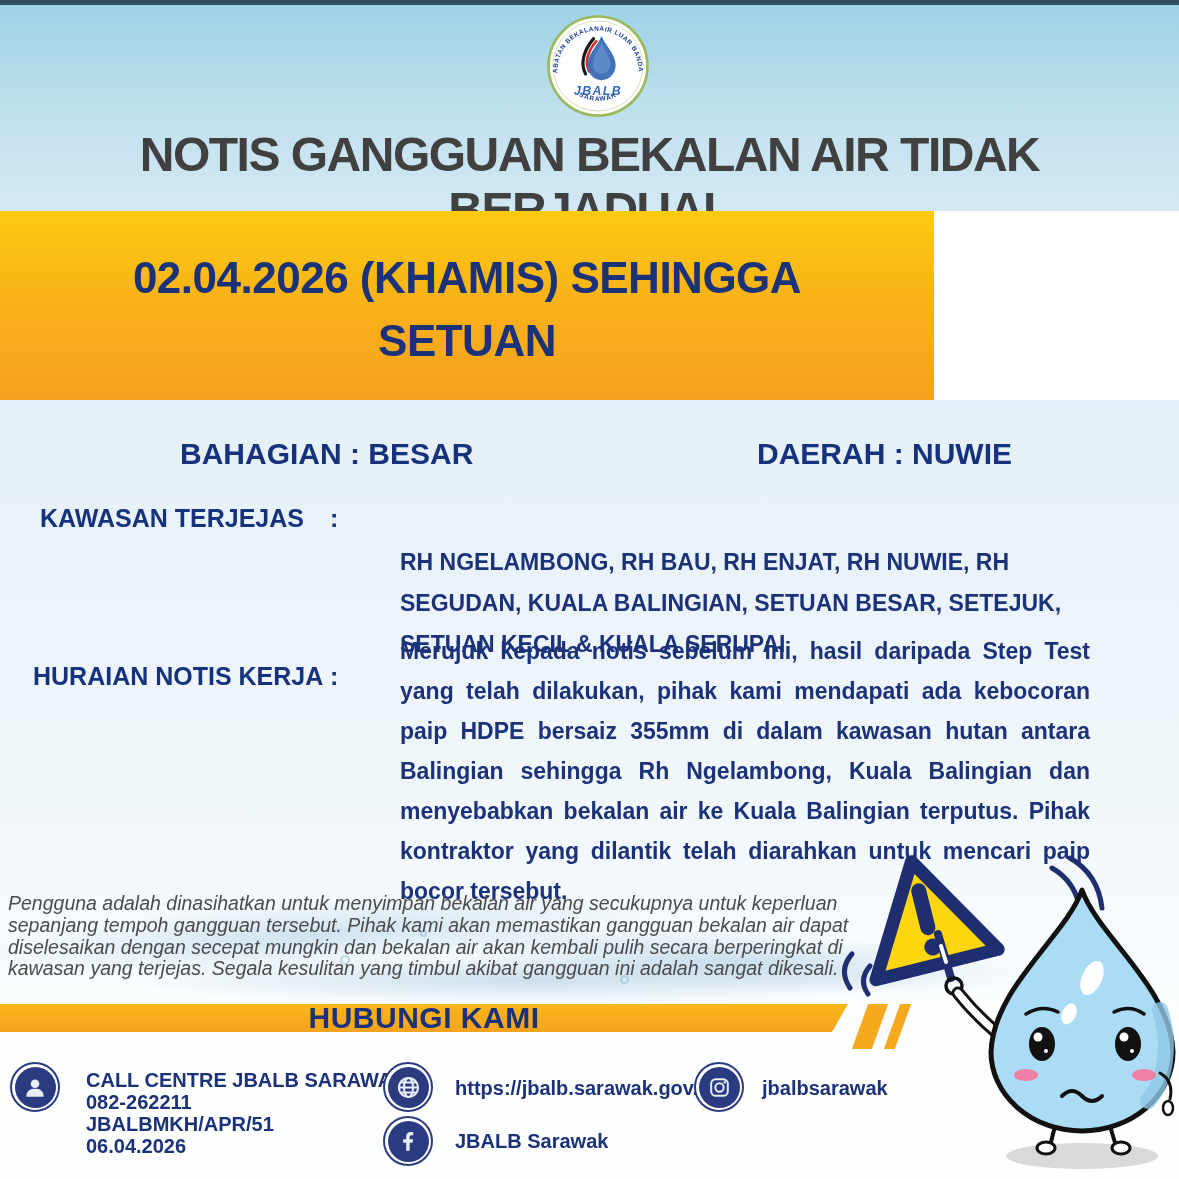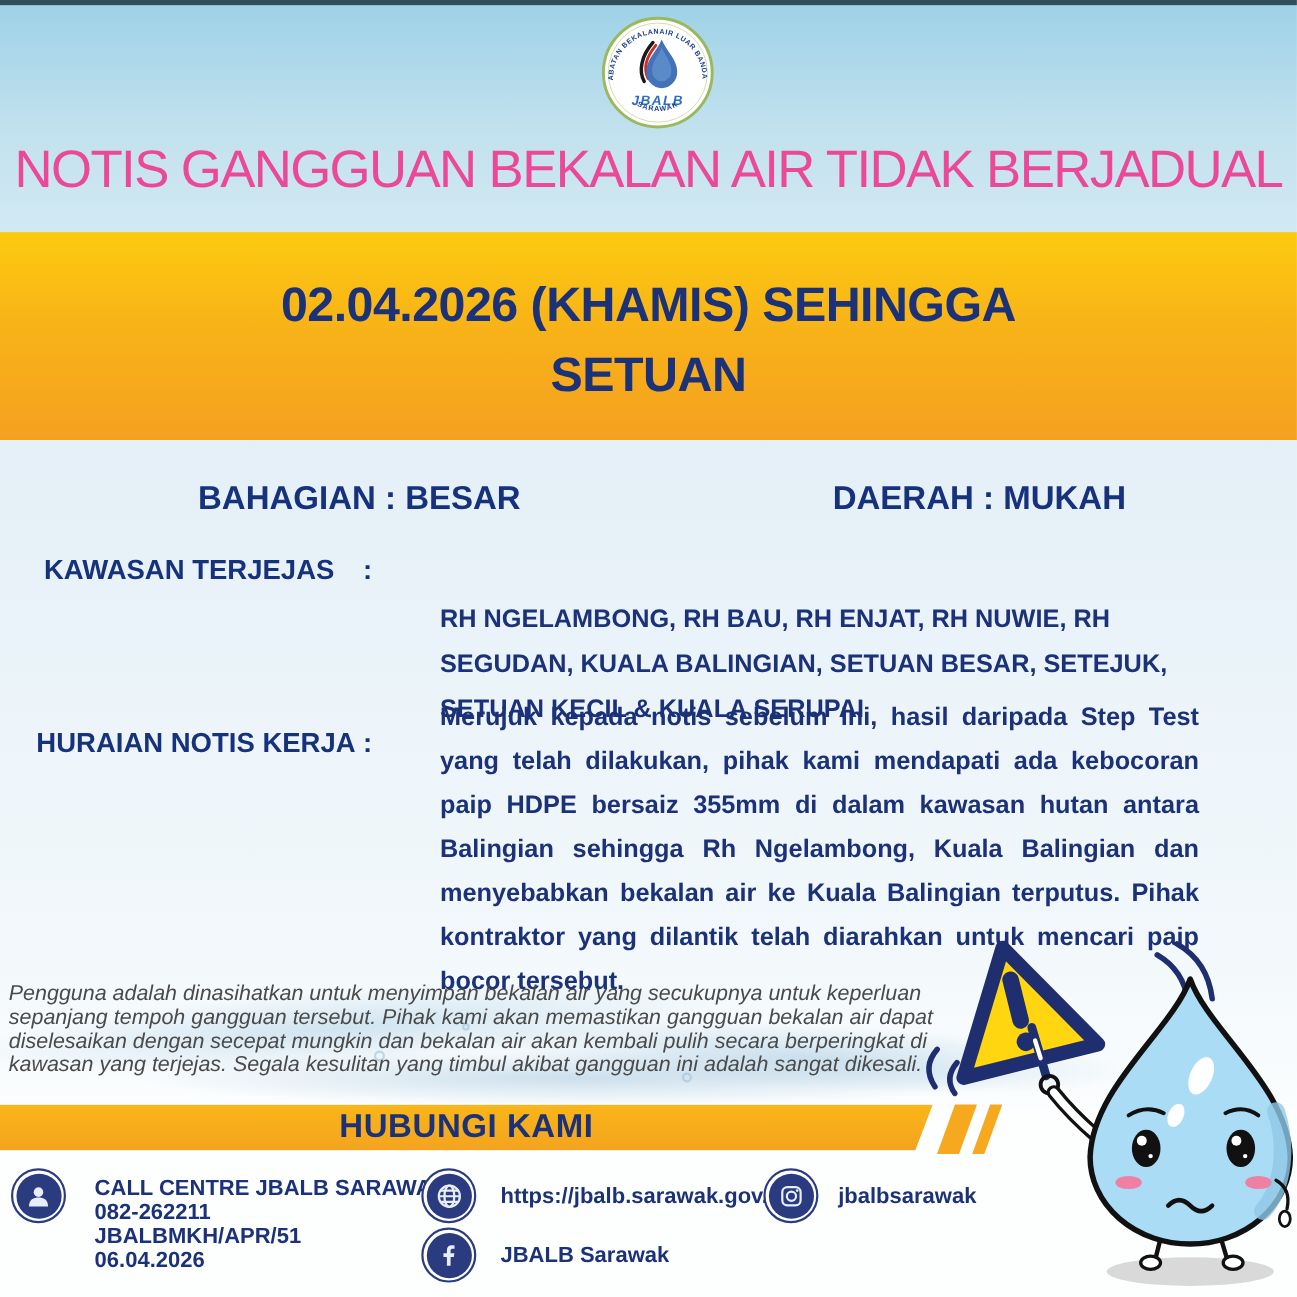--- a/index.html
+++ b/index.html
@@ -18,23 +18,23 @@
   .splash .wave2 { position:absolute; left:420px; top:70px; width:620px; height:60px; border-radius:50%;
                    background:radial-gradient(ellipse at center, rgba(140,185,215,.40), rgba(140,185,215,0) 70%); transform:rotate(3deg); }
   .splash .wave3 { position:absolute; left:120px; top:95px; width:820px; height:50px; border-radius:50%;
                    background:radial-gradient(ellipse at center, rgba(120,170,205,.35), rgba(120,170,205,0) 70%); }
   .bubble { position:absolute; border:2px solid rgba(150,190,215,.55); border-radius:50%; }
   .footerband { position:absolute; left:0; top:1010px; width:1179px; height:169px; background:#fdfefe; }
 
   .logo { position:absolute; left:545px; top:13px; width:106px; height:106px; }
 
   .main-title { position:absolute; left:0; top:127px; width:1179px; text-align:center;
-                font-size:48px; font-weight:400; letter-spacing:-1.5px; color:#ec4899; }
-
-  .banner { position:absolute; left:0; top:211px; width:1179px; height:189px;
+                font-size:48px; font-weight:700; letter-spacing:-1.5px; color:#404040; }
+
+  .banner { position:absolute; left:0; top:211px; width:934px; height:189px;
             background:linear-gradient(180deg,#fcca0f 0%, #f8b318 45%, #f5a120 100%);
             display:flex; flex-direction:column; align-items:center; justify-content:center; padding-top:6px; }
   .banner div { font-size:44px; font-weight:800; color:#1b3178; line-height:63px; letter-spacing:-0.5px; }
 
   .region-bahagian { position:absolute; left:180px; top:437px; font-size:30px; font-weight:800; color:#16327c; }
   .region-daerah   { position:absolute; left:757px; top:437px; font-size:30px; font-weight:800; color:#16327c; }
 
   .field-label { position:absolute; font-size:25px; font-weight:700; color:#16327c; }
   .field-colon { position:absolute; font-size:25px; font-weight:800; color:#16327c; }
   .field-value { position:absolute; left:400px; width:690px; font-size:23px; font-weight:700;
@@ -42,21 +42,21 @@
   #kawasan-label { left:40px; top:504px; }
   #kawasan-colon { left:330px; top:504px; }
   #kawasan-value { top:502px;margin-top:40px; }
   #huraian-label { left:33px; top:662px; }
   #huraian-colon { left:330px; top:662px; }
   #huraian-value { top:631px; line-height:40px; text-align:justify; }
 
   .advisory { position:absolute; left:8px; top:893px; width:872px; font-size:19.5px; font-style:italic;
               color:#4a4a4a; line-height:21.8px; font-weight:400; }
 
-  .contact-bar { position:absolute; left:0; top:1004px; width:848px; height:42px;
+  .contact-bar { position:absolute; left:0; top:1004px; width:848px; height:28px;
                  background:linear-gradient(180deg,#f9b619 0%, #f4a31f 100%);
                  clip-path:polygon(0 0, 100% 0, calc(100% - 16px) 100%, 0 100%);
                  display:flex; align-items:center; justify-content:center; }
   .contact-bar span { font-size:30px; font-weight:800; color:#1b3178; letter-spacing:0.5px; }
   .bar-stripe { position:absolute; top:1004px; height:45px; background:#f6a81e; transform:skewX(-20deg); }
   .bar-stripe.s1 { left:860px; width:20px; }
   .bar-stripe.s2 { left:892px; width:11px; }
 
   .icon-ring { position:absolute; width:50px; height:50px; border:2px solid #2b3b80; border-radius:50%;
                background:#fff; display:flex; align-items:center; justify-content:center; }
@@ -122,21 +122,21 @@
   </svg>
 
   <div class="main-title">NOTIS GANGGUAN BEKALAN AIR TIDAK BERJADUAL</div>
 
   <div class="banner">
     <div>02.04.2026 (KHAMIS) SEHINGGA</div>
     <div>SETUAN</div>
   </div>
 
   <div class="region-bahagian">BAHAGIAN : BESAR</div>
-  <div class="region-daerah">DAERAH : MUKAH</div>
+  <div class="region-daerah">DAERAH : NUWIE</div>
 
   <div class="field-label" id="kawasan-label">KAWASAN TERJEJAS</div>
   <div class="field-colon" id="kawasan-colon">:</div>
   <div class="field-value" id="kawasan-value">RH NGELAMBONG, RH BAU, RH ENJAT, RH NUWIE, RH SEGUDAN, KUALA BALINGIAN, SETUAN BESAR, SETEJUK, SETUAN KECIL &amp; KUALA SERUPAI</div>
 
   <div class="field-label" id="huraian-label">HURAIAN NOTIS KERJA</div>
   <div class="field-colon" id="huraian-colon">:</div>
   <div class="field-value" id="huraian-value">Merujuk kepada notis sebelum ini, hasil daripada Step Test yang telah dilakukan, pihak kami mendapati ada kebocoran paip HDPE bersaiz 355mm di dalam kawasan hutan antara Balingian sehingga Rh Ngelambong, Kuala Balingian dan menyebabkan bekalan air ke Kuala Balingian terputus. Pihak kontraktor yang dilantik telah diarahkan untuk mencari paip bocor tersebut.</div>
 
   <div class="advisory">Pengguna adalah dinasihatkan untuk menyimpan bekalan air yang secukupnya untuk keperluan sepanjang tempoh gangguan tersebut. Pihak kami akan memastikan gangguan bekalan air dapat diselesaikan dengan secepat mungkin dan bekalan air akan kembali pulih secara berperingkat di kawasan yang terjejas. Segala kesulitan yang timbul akibat gangguan ini adalah sangat dikesali.</div>

